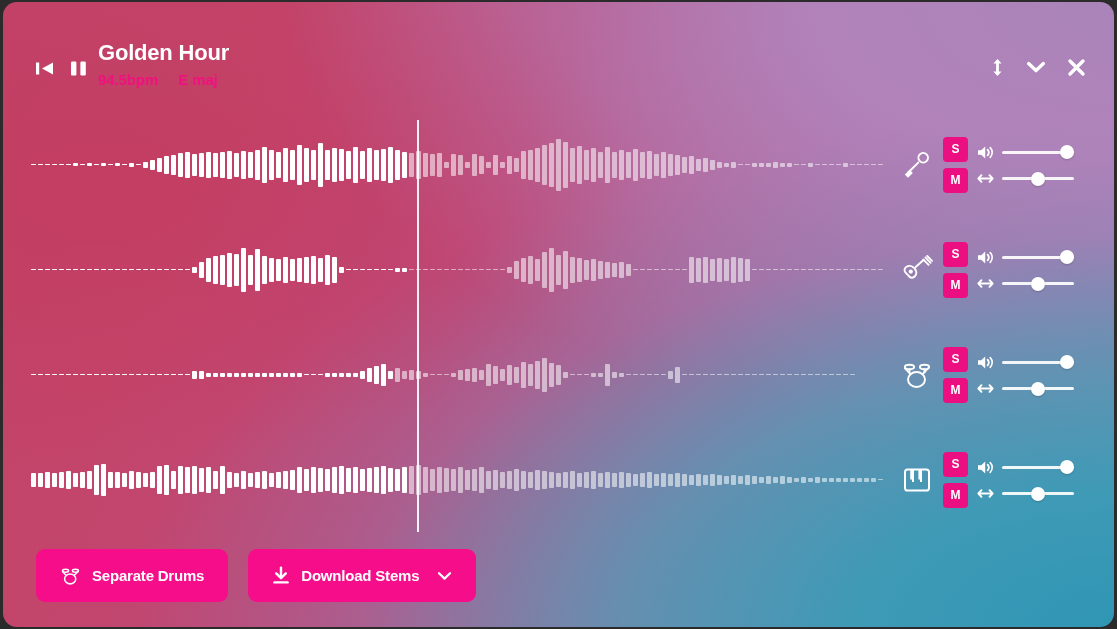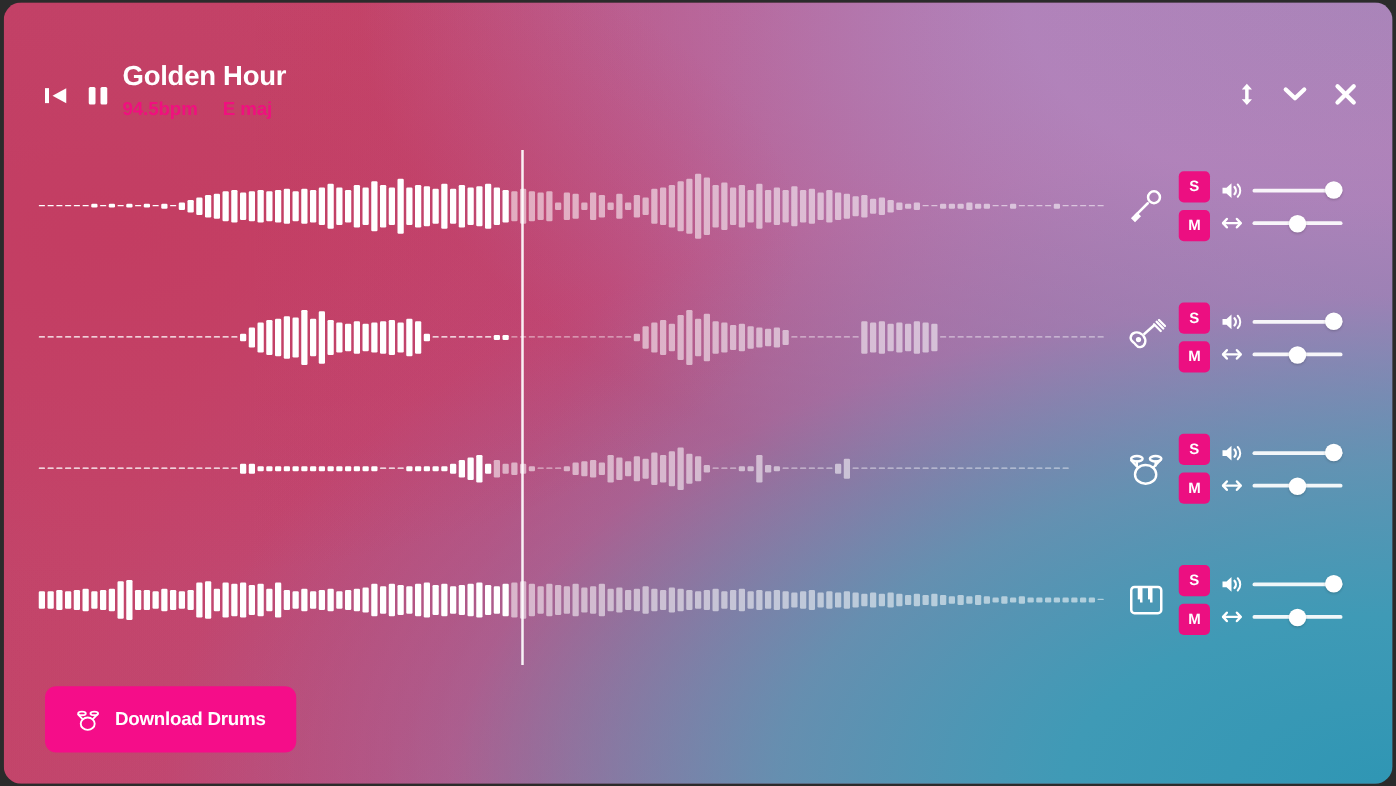--- a/index.html
+++ b/index.html
@@ -20,21 +20,21 @@
       radial-gradient(120% 115% at 100% 0%, #a985ba 0%, #b183bb 22%, rgba(180,125,180,0.6) 42%, rgba(190,110,150,0.15) 62%),
       linear-gradient(115deg, #c3385d 0%, #c53a5e 20%, #bf4070 42%, #a95f93 62%, #8e79a8 78%, #5b93b4 100%);
   }
   .noise-overlay {
     position: absolute; inset: 0;
     background: radial-gradient(90% 80% at 8% 30%, rgba(196,55,92,0.55) 0%, rgba(196,55,92,0.0) 55%);
     pointer-events: none;
   }
 
   
-  .header { position: absolute; left: 0; top: 8px; width: 100%; height: 110px; }
+  .header { position: absolute; left: 0; top: 0; width: 100%; height: 110px; }
   .transport {
     position: absolute; left: 33px; top: 57px;
     display: flex; align-items: center; gap: 13px;
   }
   .tbtn { cursor: pointer; display: flex; align-items: center; line-height: 0; }
   .title-block { position: absolute; left: 95px; top: 38px; }
   .track-title {
     color: #ffffff; font-size: 22px; font-weight: bold;
     letter-spacing: -0.2px;
   }
@@ -876,19 +876,34 @@
         <svg width="21" height="20" viewBox="0 0 32 30">
           <g stroke="#fff" stroke-width="2.3" fill="none" stroke-linecap="round">
             <ellipse cx="15.5" cy="19.5" rx="8.5" ry="7.5"></ellipse>
             <path d="M9.5 14.2 L4 8.4"></path>
               <path d="M21.5 14.2 L27 8.4"></path>
             <ellipse cx="8.5" cy="7" rx="4.6" ry="2.2"></ellipse>
             <ellipse cx="23.5" cy="7" rx="4.6" ry="2.2"></ellipse>
           </g>
         </svg>
       </span>
-      <span>Download Drums</span>
+      <span>Separate Drums</span>
     </button>
 
+    <button class="btn">
+      <span class="ico">
+        <svg width="18" height="19" viewBox="0 0 18 19">
+          <path d="M9 1.6 L9 11.4" stroke="#fff" stroke-width="2.4" stroke-linecap="round"></path>
+          <path d="M4.2 7.4 L9 12.2 L13.8 7.4" stroke="#fff" stroke-width="2.4" fill="none" stroke-linecap="round" stroke-linejoin="round"></path>
+          <path d="M2.4 16.4 L15.6 16.4" stroke="#fff" stroke-width="2.4" stroke-linecap="round"></path>
+        </svg>
+      </span>
+      <span>Download Stems</span>
+      <span class="caret">
+        <svg width="15" height="10" viewBox="0 0 15 10">
+          <path d="M2 2.2 L7.5 7.6 L13 2.2" stroke="#fff" stroke-width="2.2" fill="none" stroke-linecap="round" stroke-linejoin="round"></path>
+        </svg>
+      </span>
+    </button>
 
 
   </div>
 </div>
 
 </body></html>

